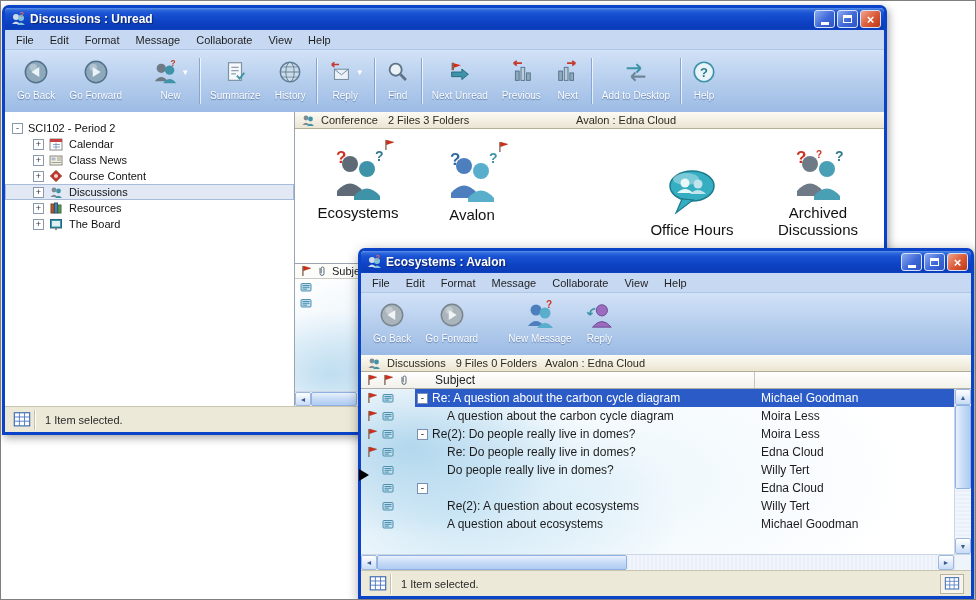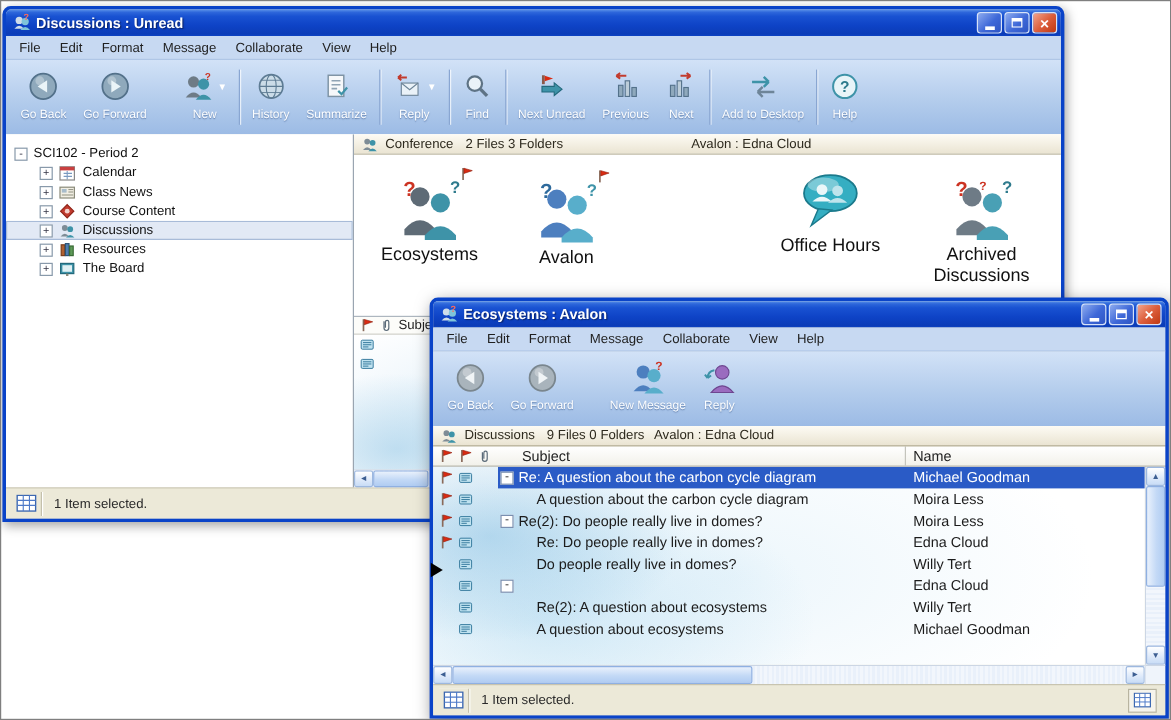--- a/index.html
+++ b/index.html
@@ -46,21 +46,21 @@
   .rpanel { flex:1; display:flex; flex-direction:column; min-width:0; background:#fff; }
   .chdr { height:17px; display:flex; align-items:center; gap:6px; padding:0 6px; font-size:11px; color:#2E2A1E;
     background:linear-gradient(180deg,#FDFBF4,#EAE4D2); border-bottom:1px solid #B5AE97; position:relative; }
   .chdr .cnt { margin-left:4px; }
   .chdr .loc { position:absolute; }
   .back .loc { left:281px; }
   .front .loc { left:184px; }
 
   .iconpane { height:134px; position:relative; background:#fff; }
   .citem { position:absolute; width:130px; text-align:center; }
-  .c1{left:-2px;top:14px;} .c2{left:112px;top:16px;} .c3{left:332px;top:6px;} .c4{left:458px;top:14px;}
+  .c1{left:-2px;top:14px;} .c2{left:112px;top:16px;} .c3{left:332px;top:31px;} .c4{left:458px;top:14px;}
   .cx { height:58px; display:flex; align-items:flex-end; justify-content:center; position:relative; }
   .clabel { font-size:15px; margin-top:3px; color:#111; }
   .cflag { position:absolute; top:-4px; right:28px; }
 
   .minihdr { height:16px; border-top:1px solid #9AA5B1; border-bottom:1px solid #CACAC2; display:flex; align-items:center; gap:4px; padding-left:5px; font-size:11px; color:#222; background:#FCFCF9; }
   .minirows { height:112px; position:relative;
     background: radial-gradient(ellipse 160px 90px at 6% 85%, rgba(140,195,228,.5), rgba(140,195,228,0) 70%),
                 radial-gradient(ellipse 220px 120px at 18% 60%, rgba(160,205,235,.3), rgba(160,205,235,0) 72%), #fff; }
   .minirow { height:16px; display:flex; align-items:center; gap:4px; padding-left:5px; }
 
@@ -192,43 +192,43 @@
             </span>
             <span class="dd">▼</span>
           </span>
         <span class="lbl">New</span>
       </div>
       <div class="tsep"></div>
       <div class="tool">
         <span class="irow">
             <span>
               <svg viewBox="0 0 28 28" width="26" height="26">
+                <rect x="7" y="4" width="14" height="19" fill="#F6F8FA" stroke="#7E93A4" stroke-width="1.3"></rect>
+                <line x1="10" y1="9" x2="18" y2="9" stroke="#8FA3B4" stroke-width="1.4"></line>
+                <line x1="10" y1="12.5" x2="18" y2="12.5" stroke="#8FA3B4" stroke-width="1.4"></line>
+                <line x1="10" y1="16" x2="15" y2="16" stroke="#8FA3B4" stroke-width="1.4"></line>
+                <path d="M16 18 l3 3 5 -6" fill="none" stroke="#3E93A8" stroke-width="2"></path>
+              </svg>
+            </span>
+          </span>
+        <span class="lbl">Summarize</span>
+      </div>
+      <div class="tool">
+        <span class="irow">
+            <span>
+              <svg viewBox="0 0 28 28" width="26" height="26">
                 <circle cx="14" cy="14" r="10.5" fill="#CBDCE8" stroke="#5E7C94" stroke-width="1.5"></circle>
                 <ellipse cx="14" cy="14" rx="4.5" ry="10.5" fill="none" stroke="#5E7C94"></ellipse>
                 <line x1="3.5" y1="14" x2="24.5" y2="14" stroke="#5E7C94"></line>
                 <line x1="5" y1="8.5" x2="23" y2="8.5" stroke="#5E7C94" stroke-width=".8"></line>
                 <line x1="5" y1="19.5" x2="23" y2="19.5" stroke="#5E7C94" stroke-width=".8"></line>
               </svg>
             </span>
           </span>
         <span class="lbl">History</span>
-      </div>
-      <div class="tool">
-        <span class="irow">
-            <span>
-              <svg viewBox="0 0 28 28" width="26" height="26">
-                <rect x="7" y="4" width="14" height="19" fill="#F6F8FA" stroke="#7E93A4" stroke-width="1.3"></rect>
-                <line x1="10" y1="9" x2="18" y2="9" stroke="#8FA3B4" stroke-width="1.4"></line>
-                <line x1="10" y1="12.5" x2="18" y2="12.5" stroke="#8FA3B4" stroke-width="1.4"></line>
-                <line x1="10" y1="16" x2="15" y2="16" stroke="#8FA3B4" stroke-width="1.4"></line>
-                <path d="M16 18 l3 3 5 -6" fill="none" stroke="#3E93A8" stroke-width="2"></path>
-              </svg>
-            </span>
-          </span>
-        <span class="lbl">Summarize</span>
       </div>
       <div class="tsep"></div>
       <div class="tool">
         <span class="irow">
             <span>
               <svg viewBox="0 0 28 28" width="26" height="26">
                 <rect x="8" y="11" width="15" height="11" fill="#EAF2F8" stroke="#6E8598"></rect>
                 <path d="M8 11 l7.5 6 7.5 -6" fill="none" stroke="#6E8598"></path>
                 <path d="M13 6 h-8 m0 0 l3 -2.5 m-3 2.5 l3 2.5" stroke="#C23B2E" stroke-width="1.7" fill="none"></path>
               </svg>
@@ -654,21 +654,20 @@
               <path d="M3.6 1.2 L10.6 3.2 3.6 5.6 z" fill="#D92B12" stroke="#8E1A08" stroke-width=".5"></path>
             </svg>
           </span>
         <span class="mini">
             <svg viewBox="0 0 12 12" width="12" height="12">
               <path d="M4 2.8 v5.6 a2 2 0 0 0 4 0 V3.4 a1.4 1.4 0 0 0 -2.8 0 v4.8" fill="none" stroke="#5A6A78" stroke-width="1"></path>
             </svg>
           </span>
       </span>
       <span class="subjh">Subject</span>
-      <span class="nameh">Name</span>
     </div>
 
     <div class="listwrap">
       <div class="listarea">
 
         <div class="lrow sel">
           <span class="gut">
               <span class="mini">
                 <svg viewBox="0 0 12 12" width="12" height="12">
                   <rect x="2.2" y="1" width="1.4" height="10" fill="#8A6A5A"></rect>

